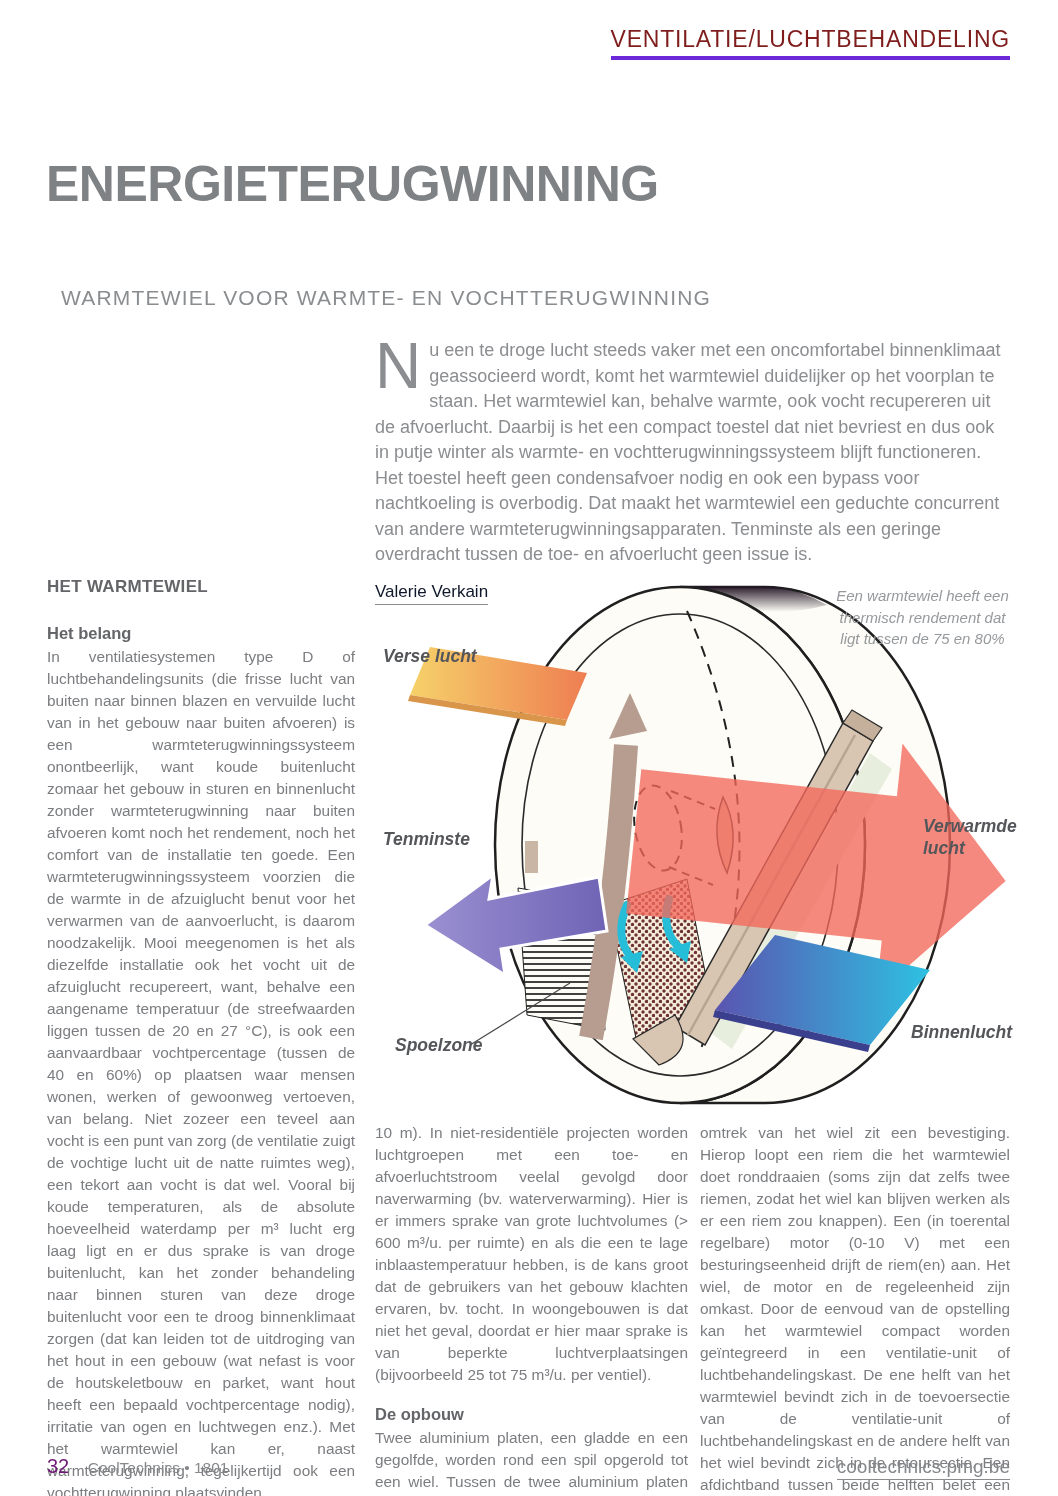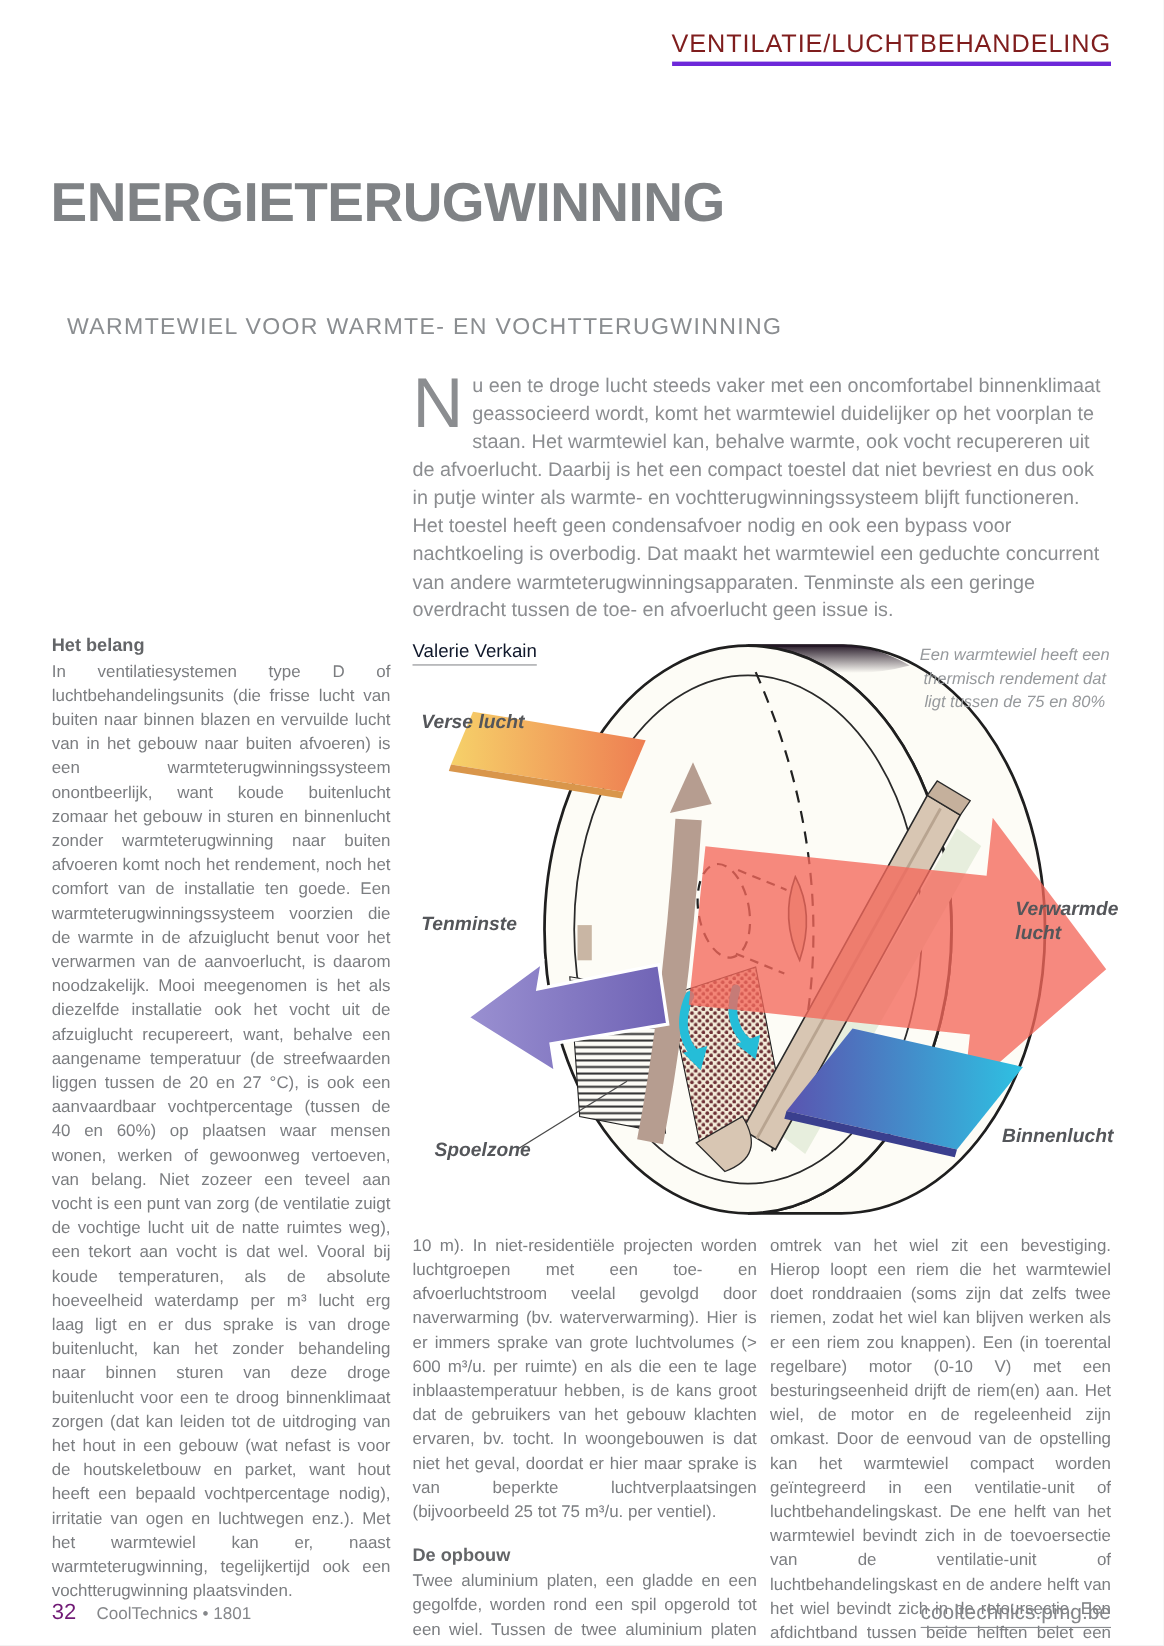--- a/index.html
+++ b/index.html
@@ -74,20 +74,21 @@
   <div class="subtitle">WARMTEWIEL VOOR WARMTE- EN VOCHTTERUGWINNING</div>
 
   <div class="intro-wrap">
     <div class="intro">
       <span class="dropcap">N</span><span>u een te droge lucht steeds vaker met een oncomfortabel binnenklimaat geassocieerd wordt, komt het warmtewiel duidelijker op het voorplan te staan. Het warmtewiel kan, behalve warmte, ook vocht recupereren uit de afvoerlucht. Daarbij is het een compact toestel dat niet bevriest en dus ook in putje winter als warmte- en vochtterugwinningssysteem blijft functioneren. Het toestel heeft geen condensafvoer nodig en ook een bypass voor nachtkoeling is overbodig. Dat maakt het warmtewiel een geduchte concurrent van andere warmteterugwinningsapparaten. Tenminste als een geringe overdracht tussen de toe- en afvoerlucht geen issue is.</span>
     </div>
     <div class="author">Valerie Verkain</div>
   </div>
 
   <div class="col col-left">
+    <h3>HET WARMTEWIEL</h3>
     <h4>Het belang</h4>
     <p>In ventilatiesystemen type D of luchtbehandelingsunits (die frisse lucht van buiten naar binnen blazen en vervuilde lucht van in het gebouw naar buiten afvoeren) is een warmteterugwinningssysteem onontbeerlijk, want koude buitenlucht zomaar het gebouw in sturen en binnenlucht zonder warmteterugwinning naar buiten afvoeren komt noch het rendement, noch het comfort van de installatie ten goede. Een warmteterugwinningssysteem voorzien die de warmte in de afzuiglucht benut voor het verwarmen van de aanvoerlucht, is daarom noodzakelijk. Mooi meegenomen is het als diezelfde installatie ook het vocht uit de afzuiglucht recupereert, want, behalve een aangename temperatuur (de streefwaarden liggen tussen de 20 en 27 °C), is ook een aanvaardbaar vochtpercentage (tussen de 40 en 60%) op plaatsen waar mensen wonen, werken of gewoonweg vertoeven, van belang. Niet zozeer een teveel aan vocht is een punt van zorg (de ventilatie zuigt de vochtige lucht uit de natte ruimtes weg), een tekort aan vocht is dat wel. Vooral bij koude temperaturen, als de absolute hoeveelheid waterdamp per m³ lucht erg laag ligt en er dus sprake is van droge buitenlucht, kan het zonder behandeling naar binnen sturen van deze droge buitenlucht voor een te droog binnenklimaat zorgen (dat kan leiden tot de uitdroging van het hout in een gebouw (wat nefast is voor de houtskeletbouw en parket, want hout heeft een bepaald vochtpercentage nodig), irritatie van ogen en luchtwegen enz.). Met het warmtewiel kan er, naast warmteterugwinning, tegelijkertijd ook een vochtterugwinning plaatsvinden.</p>
 
   </div>
 
   <div class="figure">
     <svg width="637" height="530" viewBox="0 0 637 530">
       <defs>
         <linearGradient id="gradOrange" x1="0" y1="0" x2="1" y2="0">
           <stop offset="0" stop-color="#f6d169"></stop>

